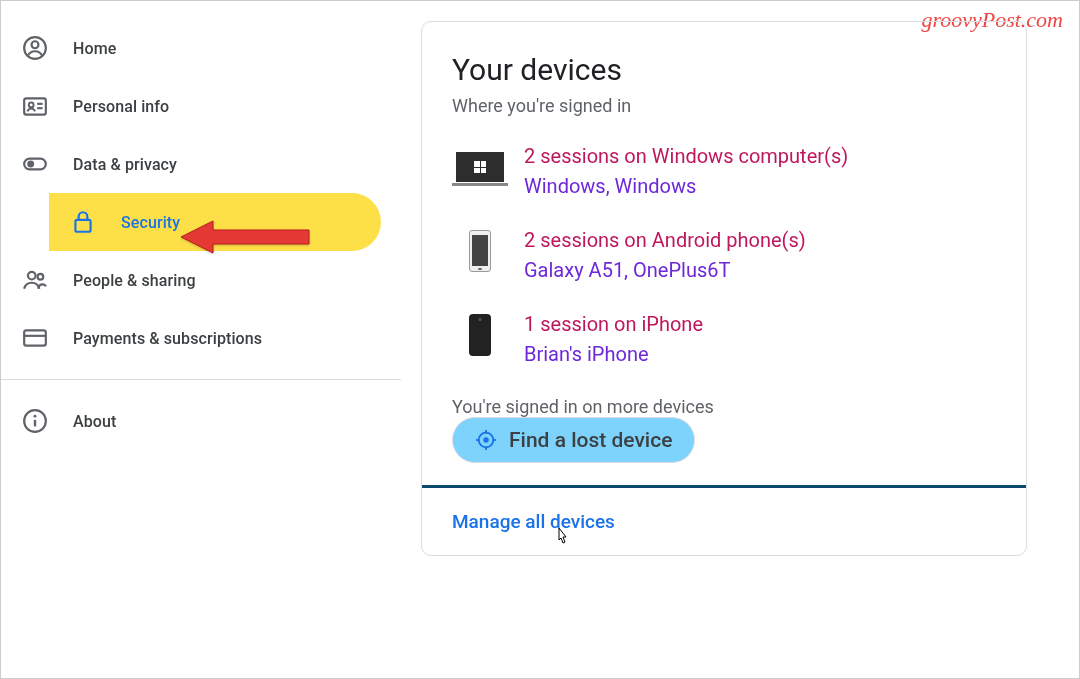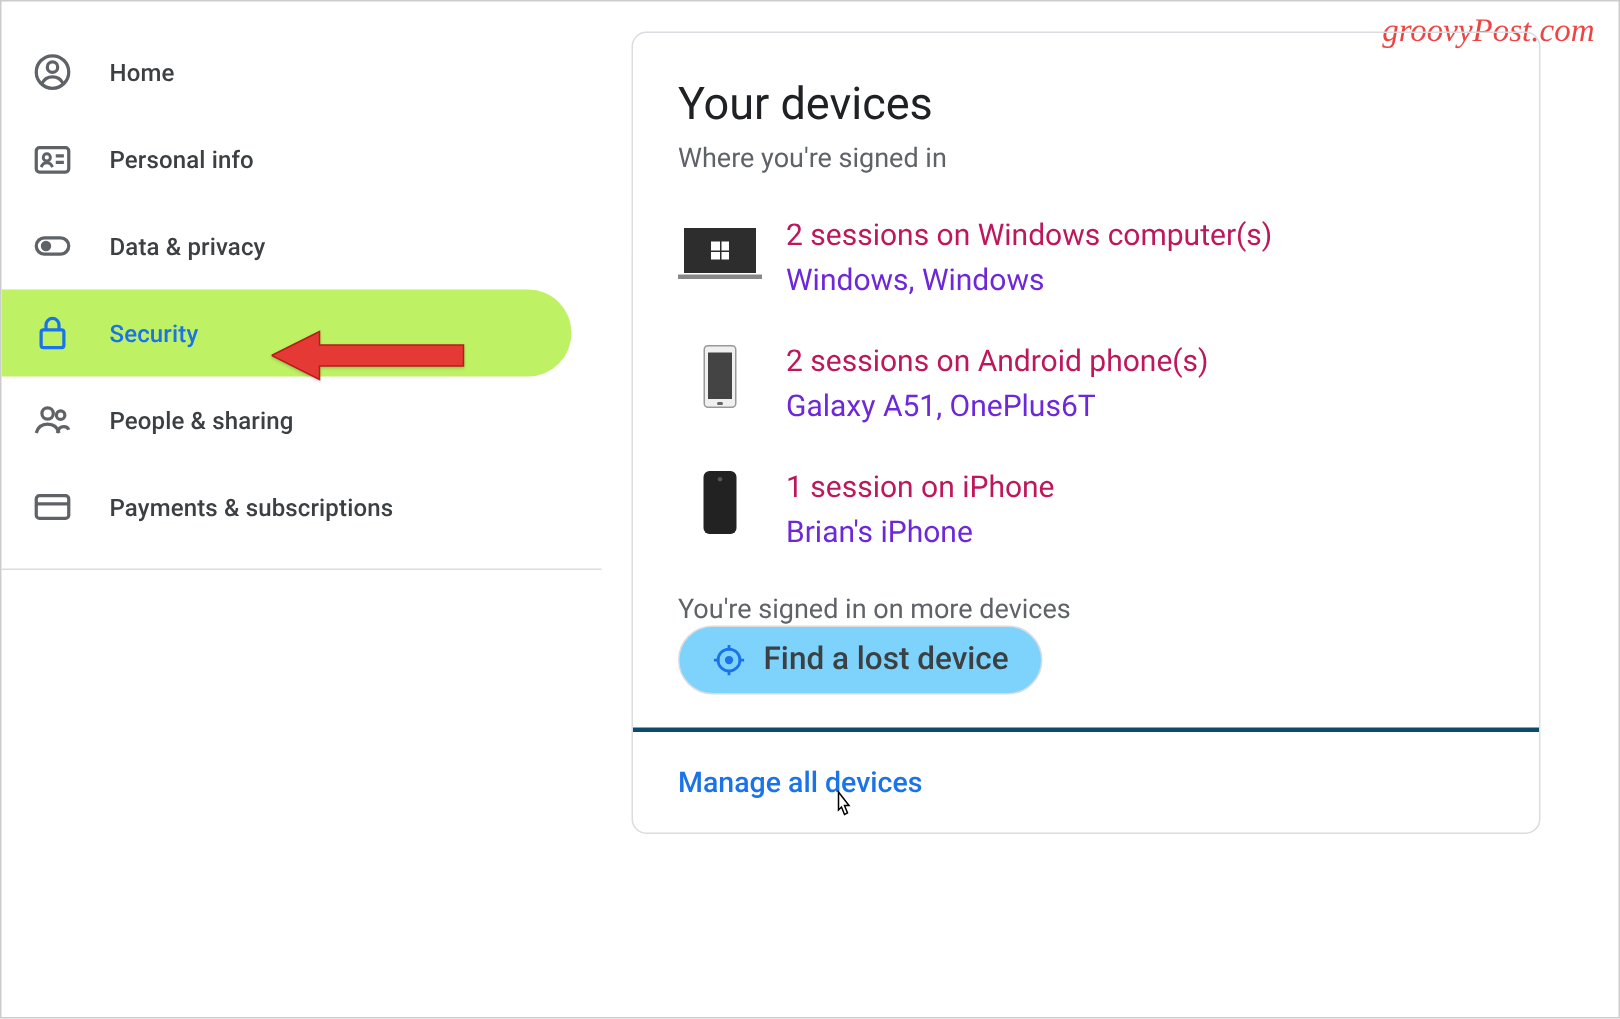--- a/index.html
+++ b/index.html
@@ -23,21 +23,22 @@
     .nav-item {
       display: flex;
       align-items: center;
       height: 58px;
       padding-left: 20px;
       border-radius: 0 30px 30px 0;
       margin-right: 20px;
       cursor: pointer;
     }
     .nav-item.active {
-      background: #bef264;
+      background: #fde047;
+      margin-left: 48px;
     }
     .nav-item.active .nav-label { color: #1a73e8; }
     .nav-item.active .nav-icon svg { fill: #1a73e8; stroke: #1a73e8; }
     .nav-icon {
       width: 28px;
       height: 28px;
       display: flex;
       align-items: center;
       justify-content: center;
       margin-right: 24px;
@@ -248,20 +249,30 @@
     <div class="nav-item">
       <span class="nav-icon">
         <svg viewBox="0 0 24 24">
             <rect x="2" y="5" width="20" height="14" rx="2" fill="none" stroke="#5f6368" stroke-width="2"></rect>
             <line x1="2" y1="10" x2="22" y2="10" stroke="#5f6368" stroke-width="2"></line>
           </svg>
       </span>
       <span class="nav-label">Payments &amp; subscriptions</span>
     </div>
     <div class="divider"></div>
+    <div class="nav-item">
+      <span class="nav-icon">
+        <svg viewBox="0 0 24 24">
+            <circle cx="12" cy="12" r="10" fill="none" stroke="#5f6368" stroke-width="2"></circle>
+            <line x1="12" y1="11" x2="12" y2="17" stroke="#5f6368" stroke-width="2.2"></line>
+            <circle cx="12" cy="7.5" r="1.3" fill="#5f6368"></circle>
+          </svg>
+      </span>
+      <span class="nav-label">About</span>
+    </div>
 
     <div class="arrow">
       <svg width="130" height="40" viewBox="0 0 130 40">
         <polygon points="0,20 32,4 32,13 128,13 128,27 32,27 32,36" fill="#e53935" stroke="#b71c1c" stroke-width="1"></polygon>
       </svg>
     </div>
   </nav>
 
   <div class="main">
     <div class="card">

